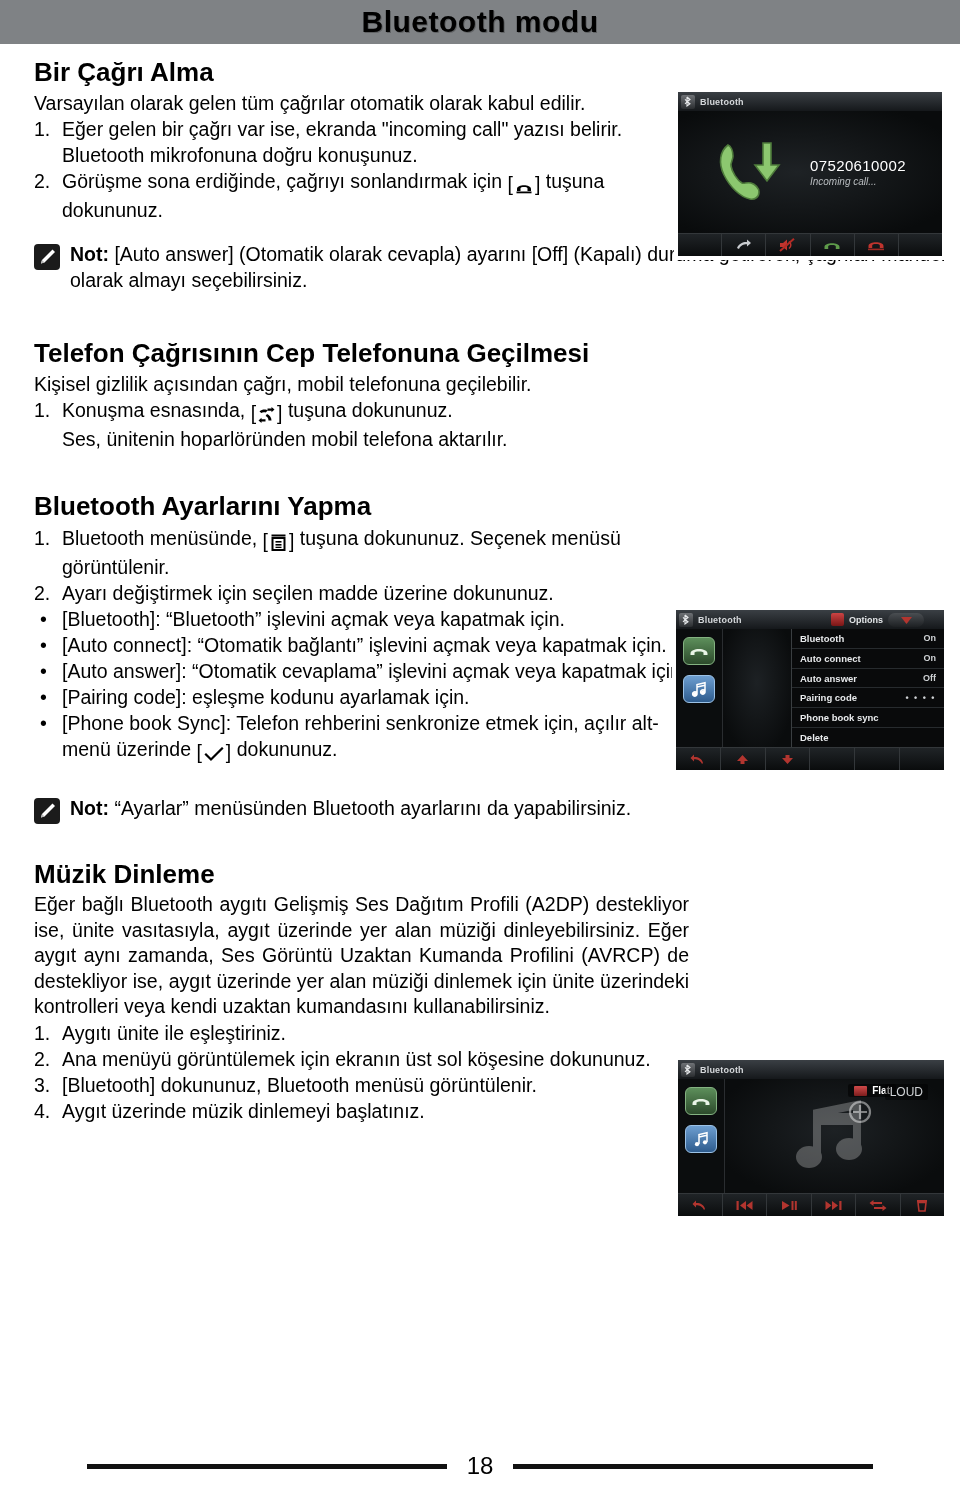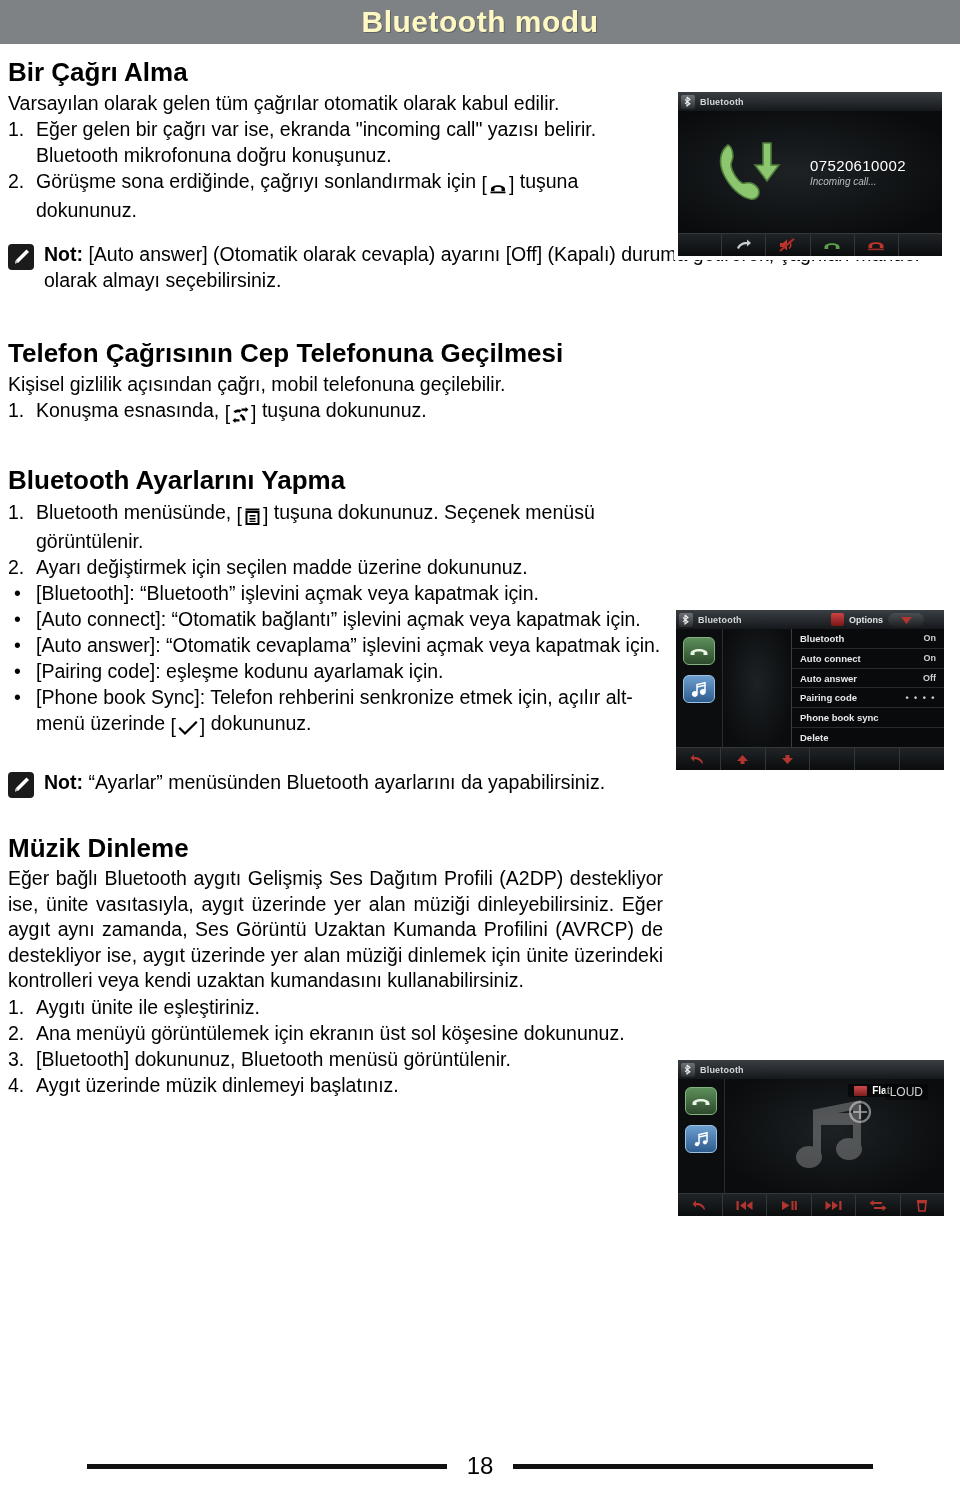--- a/index.html
+++ b/index.html
@@ -19,32 +19,32 @@
   
   .header-band {
     width: 960px;
     height: 44px;
     background: #7f8285;
     display: flex;
     align-items: center;
     justify-content: center;
   }
   .header-title {
-    color: #fef9c3;
+    color: #000000;
     font-size: 30px;
     font-weight: bold;
     letter-spacing: 0.5px;
     text-shadow: 1px 1px 0 rgba(0,0,0,0.25);
     text-align: right;
   }
 
   
   .page {
     position: relative;
-    padding: 0 8px;
+    padding: 0 34px;
     box-sizing: border-box;
     width: 960px;
   }
 
   .col-text {
     width: 655px;
   }
 
   h2.sec-title {
     font-size: 26px;
@@ -368,20 +368,24 @@
         <span class="ibox">[<svg width="17" height="16" viewBox="0 0 17 16">
               <path d="M1.5 4.5 C4 2, 8 2, 9.8 3.5 L7.6 5.6 C6.4 4.9, 4.3 5.1, 3.3 6.1 Z" fill="#000"></path>
               <path d="M9.5 1.5 L13.5 1.5 L13.5 0 L16.5 2.6 L13.5 5.2 L13.5 3.7 L9.5 3.7 Z" fill="#000"></path>
               <path d="M7.5 14.5 L3.5 14.5 L3.5 16 L0.5 13.4 L3.5 10.8 L3.5 12.3 L7.5 12.3 Z" fill="#000"></path>
               <path d="M9 7 C11.5 8, 13.5 10.5, 13.5 13.5 L10.5 13.5 C10.5 11.5, 9.5 9.8, 7.6 9 Z" fill="#000"></path>
             </svg>]</span>
         <span>tuşuna dokununuz.</span>
       </div>
     </div>
 
+    <div class="row">
+      <div class="marker"></div>
+      <div class="txt">Ses, ünitenin hoparlöründen mobil telefona aktarılır.</div>
+    </div>
   </div>
 
   <div class="col-text" style="margin-top:40px;">
     <h2 class="sec-title">Bluetooth Ayarlarını Yapma</h2>
 
     <div class="row">
       <div class="marker">1.</div>
       <div class="txt">
         <span>Bluetooth menüsünde,</span>
         <span class="ibox">[<svg width="17" height="17" viewBox="0 0 17 17">

